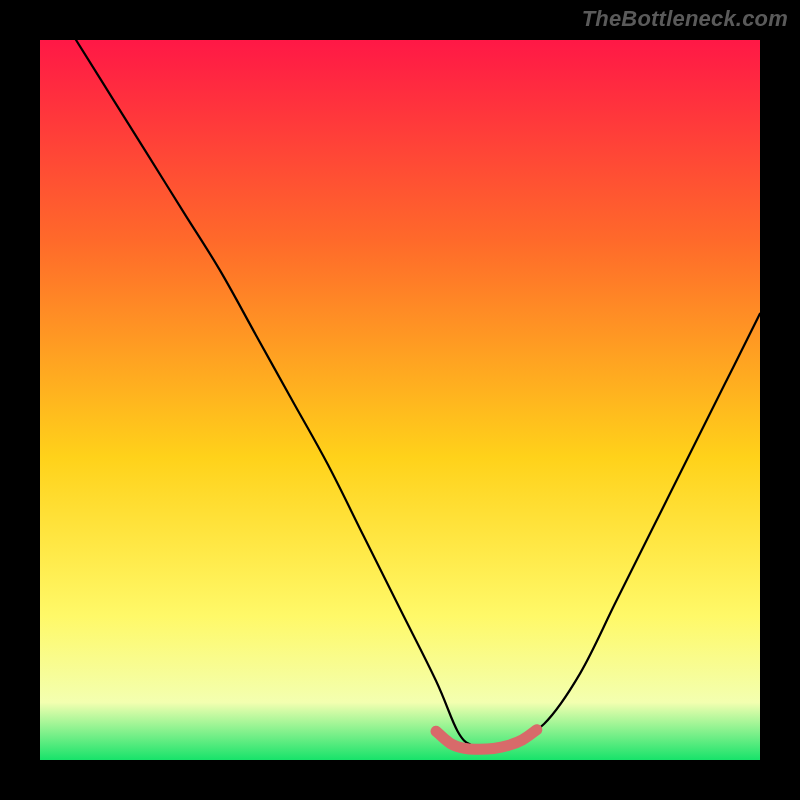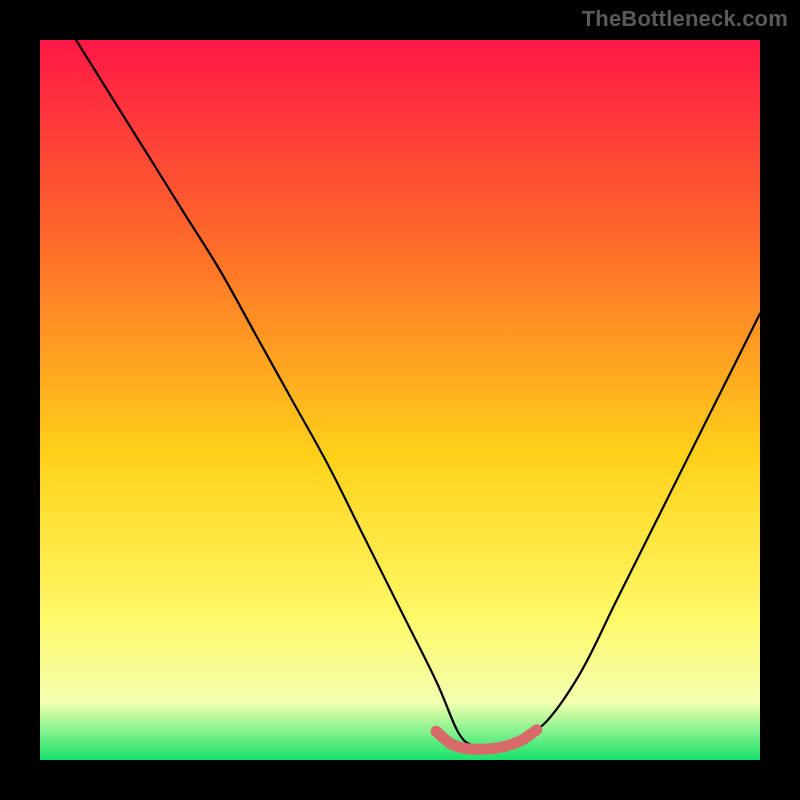--- a/index.html
+++ b/index.html
@@ -24,20 +24,21 @@
   }
   .watermark {
     position: absolute;
     top: 6px;
     right: 12px;
     font-family: Arial, Helvetica, sans-serif;
     font-size: 22px;
     font-weight: 600;
     color: #5a5a5a;
     letter-spacing: 0.2px;
+    font-style: italic;
   }
   svg { display: block; }
 </style>
 </head>
 <body>
 
 <div class="frame">
 
   <div class="plot">
     <svg width="720" height="720" viewBox="0 0 720 720" preserveAspectRatio="none">

